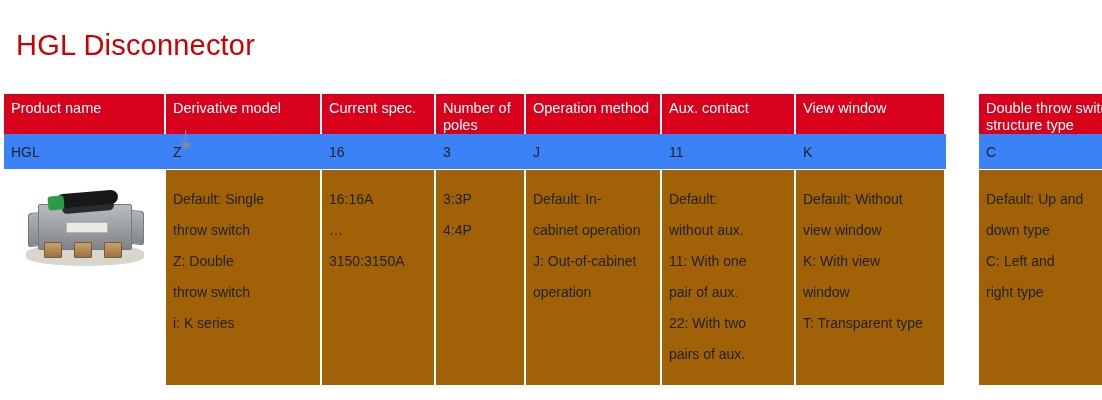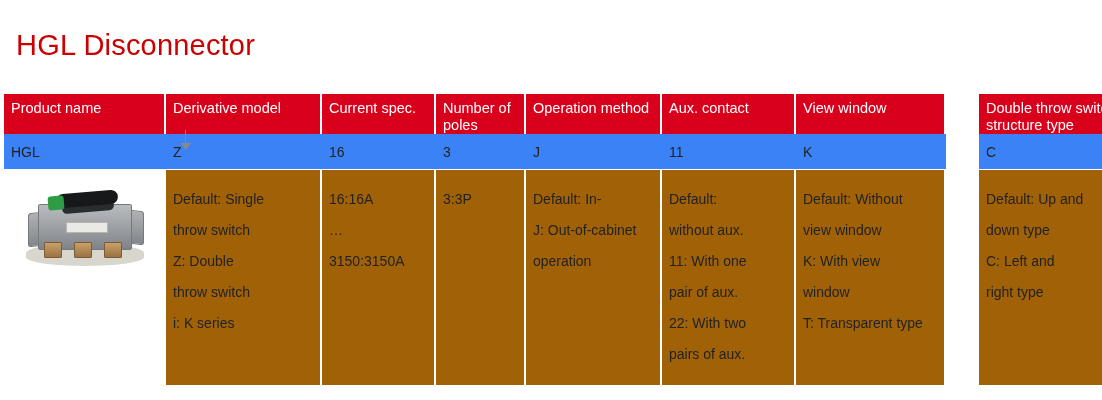--- a/index.html
+++ b/index.html
@@ -270,28 +270,30 @@
         <div>…</div>
         <div>3150:3150A</div>
       </div>
     </div>
 
     <div class="col c3">
       <div class="hdr">Number of poles</div>
       <div class="codecell">3</div>
       <div class="body">
         <div>3:3P</div>
+        <div>4:4P</div>
       </div>
     </div>
 
     <div class="col c4">
       <div class="hdr">Operation method</div>
       <div class="codecell">J</div>
       <div class="body">
         <div>Default: In-</div>
+        <div>cabinet operation</div>
         <div>J: Out-of-cabinet</div>
         <div>operation</div>
       </div>
     </div>
 
     <div class="col c5">
       <div class="hdr">Aux. contact</div>
       <div class="codecell">11</div>
       <div class="body">
         <div>Default:</div>

